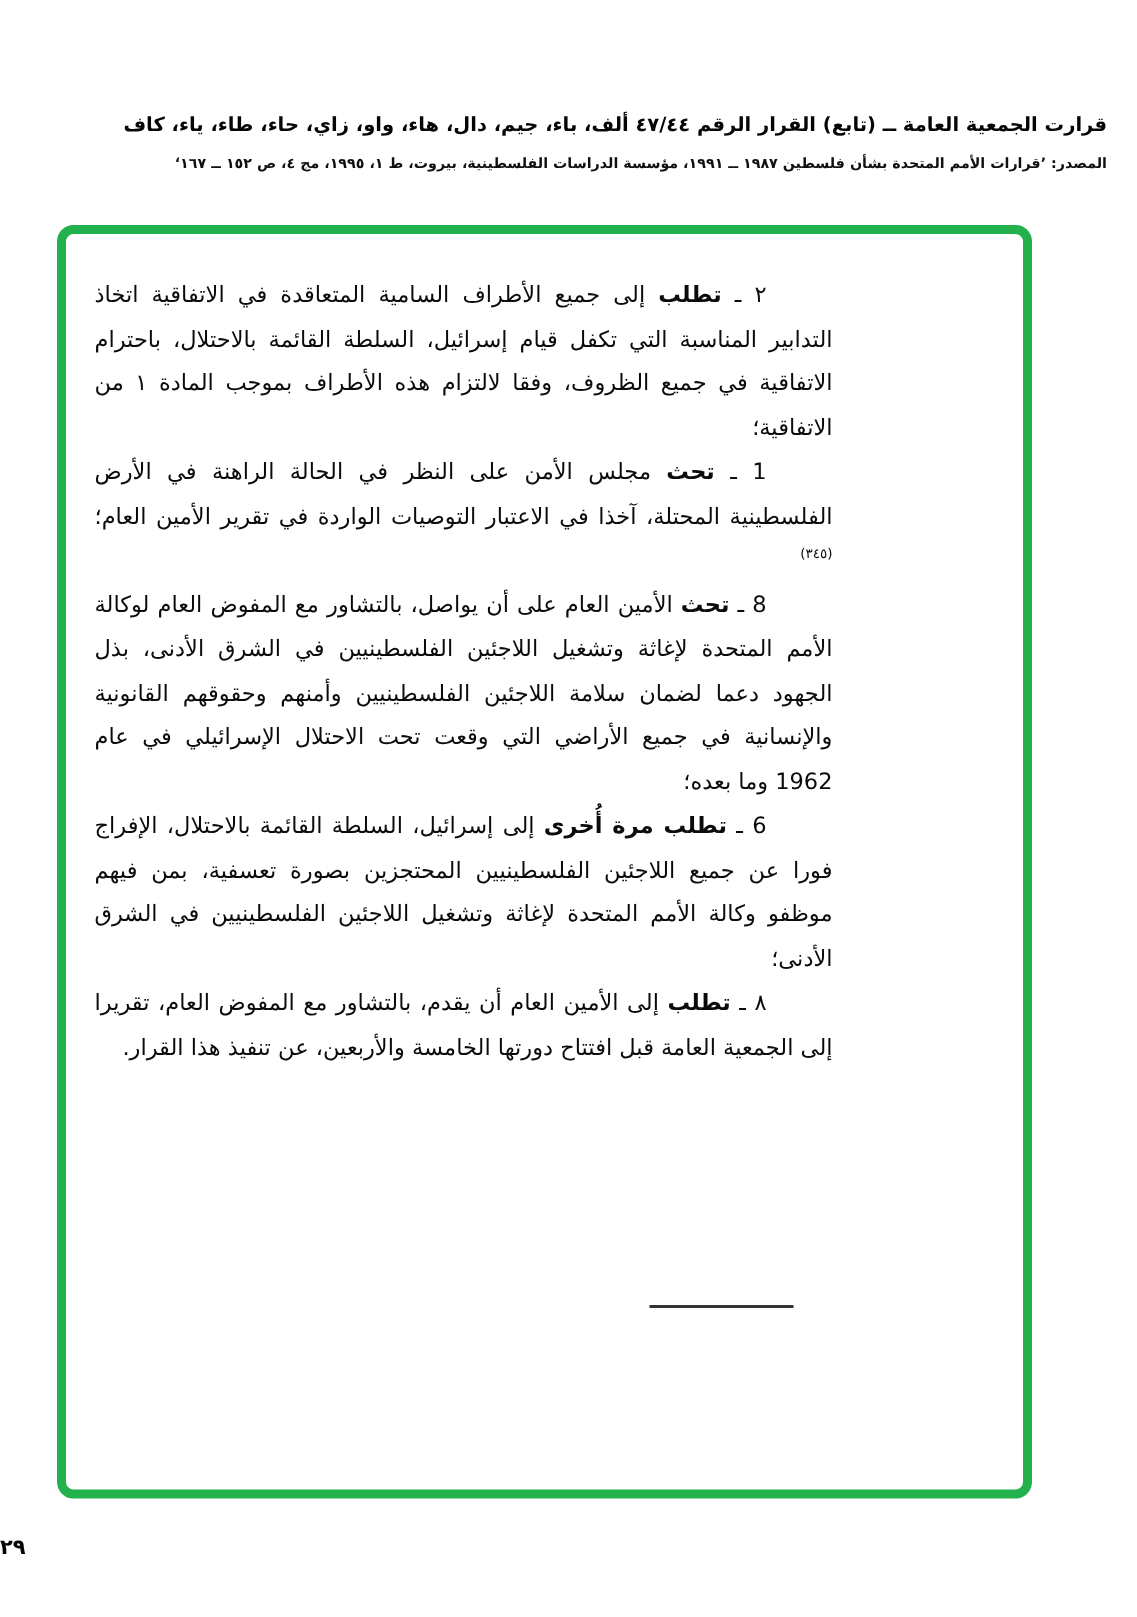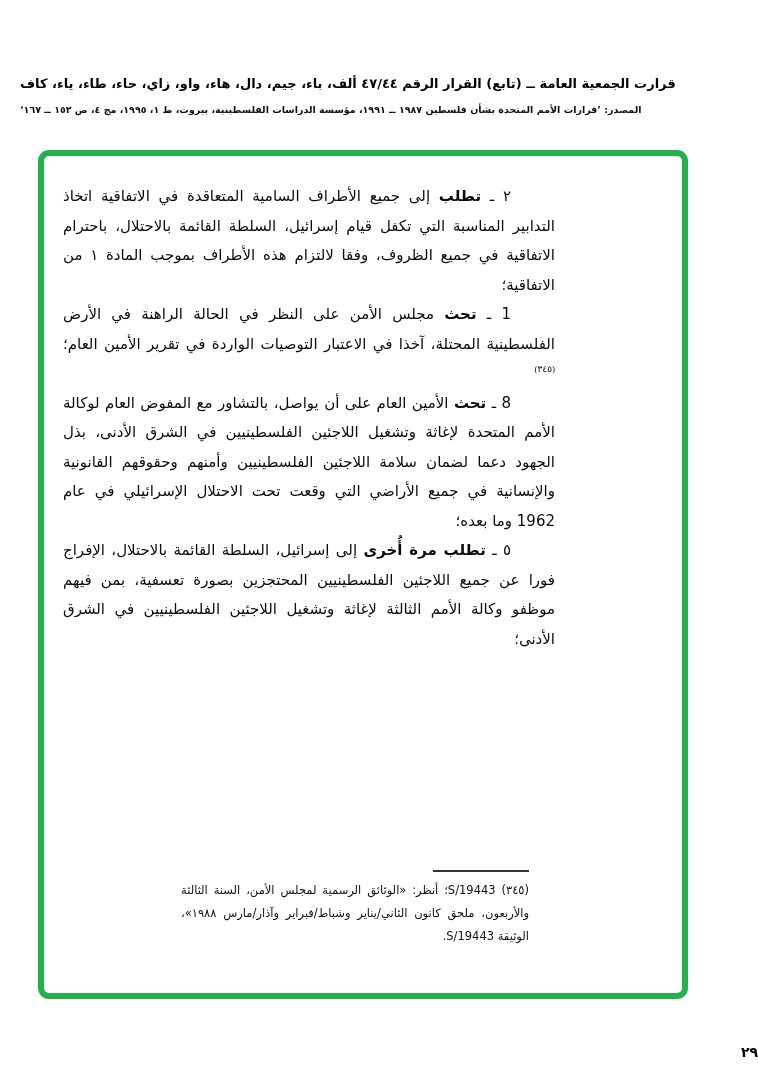--- a/index.html
+++ b/index.html
@@ -6,28 +6,28 @@
   .page{
     position:relative;
     width:758px;height:1078px;
     background:#ffffff;
     font-family:"DejaVu Sans",sans-serif;
     color:#111;
     overflow:hidden;
   }
   .hdr-title{
     position:absolute;top:76px;left:20px;right:20px;
-    direction:rtl;text-align:left;
+    direction:rtl;text-align:right;
     font-size:13px;font-weight:bold;
     white-space:nowrap;
     color:#050505;
   }
   .hdr-source{
     position:absolute;top:104px;left:20px;right:20px;
-    direction:rtl;text-align:left;
+    direction:rtl;text-align:right;
     font-size:9.5px;font-weight:bold;
     white-space:nowrap;
     color:#101010;
   }
   .frame{
     position:absolute;left:38px;top:150px;
     width:650px;height:849px;
     box-sizing:border-box;
     border:6px solid #23b14d;
     border-radius:11px;
@@ -40,41 +40,41 @@
     text-align:justify;
     font-size:15px;line-height:29.5px;
     color:#0b0b0b;
   }
   .body-col p{
     margin:0;
     text-indent:44px;
   }
   .body-col p b{font-weight:bold;}
   .body-col sup{
-    font-size:9px;line-height:0;vertical-align:6px;font-family:Liberation Serif, serif;
+    font-size:9px;line-height:0;vertical-align:6px;
   }
   .footnote-block{
     position:absolute;top:714px;right:153px;
     width:348px;
     direction:rtl;
   }
   .footnote-rule{
     width:96px;height:2px;background:#333;
     margin-bottom:7px;
   }
   .footnote-text{
     font-size:11.5px;line-height:23px;
     text-align:justify;
     color:#101010;
   }
   .pageno{
     position:absolute;top:1024px;left:0;right:0;
-    text-align:right;
+    text-align:left;
     font-size:14px;font-weight:bold;
-    direction:rtl;color:#050505;margin-top:20px;
+    direction:rtl;color:#050505;
   }
 </style>
 </head>
 <body>
 
 <div class="page">
 
   <div class="hdr-title">قرارت الجمعية العامة ــ (تابع) القرار الرقم ٤٧/٤٤ ألف، باء، جيم، دال، هاء، واو، زاي، حاء، طاء، ياء، كاف</div>
 
   <div class="hdr-source">المصدر: ’قرارات الأمم المتحدة بشأن فلسطين ١٩٨٧ ــ ١٩٩١، مؤسسة الدراسات الفلسطينية، بيروت، ط ١، ١٩٩٥، مج ٤، ص ١٥٢ ــ ١٦٧‘</div>
@@ -82,29 +82,29 @@
   <div class="frame">
 
     <div class="body-col">
 
       <p><span>٢ ـ </span><b>تطلب</b><span> إلى جميع الأطراف السامية المتعاقدة في الاتفاقية اتخاذ التدابير المناسبة التي تكفل قيام إسرائيل، السلطة القائمة بالاحتلال، باحترام الاتفاقية في جميع الظروف، وفقا لالتزام هذه الأطراف بموجب المادة ١ من الاتفاقية؛</span><sup></sup></p>
 
       <p><span>1 ـ </span><b>تحث</b><span> مجلس الأمن على النظر في الحالة الراهنة في الأرض الفلسطينية المحتلة، آخذا في الاعتبار التوصيات الواردة في تقرير الأمين العام؛</span><sup>(٣٤٥)</sup></p>
 
       <p><span>8 ـ </span><b>تحث</b><span> الأمين العام على أن يواصل، بالتشاور مع المفوض العام لوكالة الأمم المتحدة لإغاثة وتشغيل اللاجئين الفلسطينيين في الشرق الأدنى، بذل الجهود دعما لضمان سلامة اللاجئين الفلسطينيين وأمنهم وحقوقهم القانونية والإنسانية في جميع الأراضي التي وقعت تحت الاحتلال الإسرائيلي في عام 1962 وما بعده؛</span><sup></sup></p>
 
-      <p><span>٥ ـ </span><b>تطلب مرة أُخرى</b><span> إلى إسرائيل، السلطة القائمة بالاحتلال، الإفراج فورا عن جميع اللاجئين الفلسطينيين المحتجزين بصورة تعسفية، بمن فيهم موظفو وكالة الأمم الثالثة لإغاثة وتشغيل اللاجئين الفلسطينيين في الشرق الأدنى؛</span><sup></sup></p>
+      <p><span>6 ـ </span><b>تطلب مرة أُخرى</b><span> إلى إسرائيل، السلطة القائمة بالاحتلال، الإفراج فورا عن جميع اللاجئين الفلسطينيين المحتجزين بصورة تعسفية، بمن فيهم موظفو وكالة الأمم المتحدة لإغاثة وتشغيل اللاجئين الفلسطينيين في الشرق الأدنى؛</span><sup></sup></p>
 
 
 
+      <p><span>٨ ـ </span><b>تطلب</b><span> إلى الأمين العام أن يقدم، بالتشاور مع المفوض العام، تقريرا إلى الجمعية العامة قبل افتتاح دورتها الخامسة والأربعين، عن تنفيذ هذا القرار.</span><sup></sup></p>
 
     </div>
 
     <div class="footnote-block">
       <div class="footnote-rule"></div>
-      <div class="footnote-text">(٣٤٥) S/19443؛ أنظر: «الوثائق الرسمية لمجلس الأمن، السنة الثالثة والأربعون، ملحق كانون الثاني/يناير وشباط/فبراير وآذار/مارس ١٩٨٨»، الوثيقة S/19443.</div>
     </div>
 
   </div>
 
   <div class="pageno">٢٩</div>
 
 </div>
 
 </body></html>

